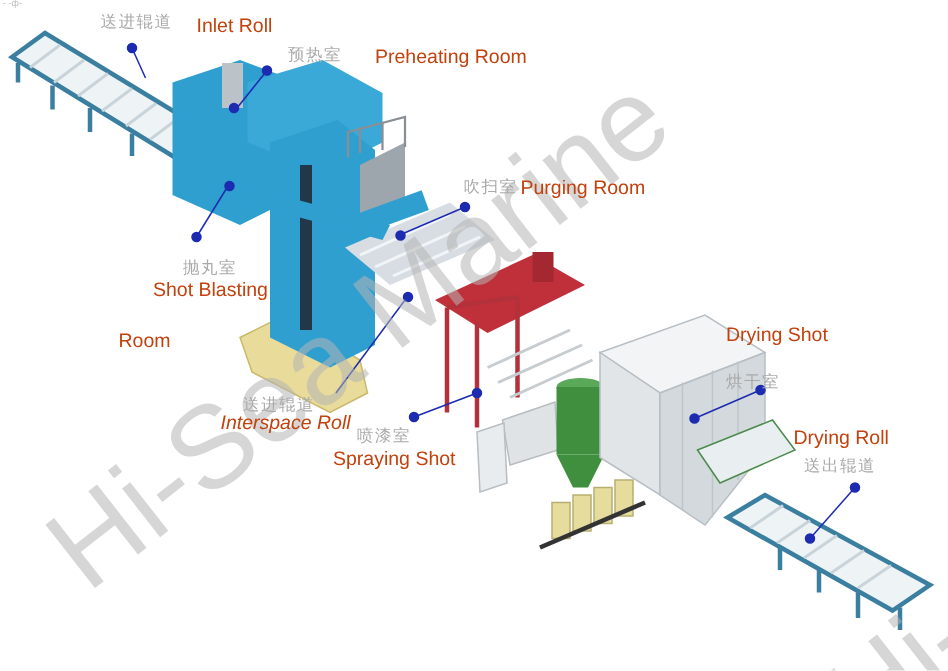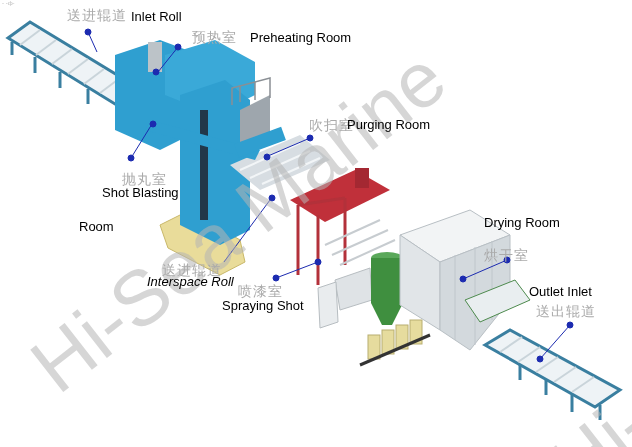--- a/index.html
+++ b/index.html
@@ -1,19 +1,19 @@
 <!DOCTYPE html>
 <html><head>
 <meta charset="utf-8">
 <style>
   html, body { margin:0; padding:0; background:#fff; }
   body { width:632px; height:447px; position:relative; overflow:hidden; font-family:"Liberation Sans", sans-serif; }
   .stage { position:absolute; left:0; top:0; width:632px; height:447px; }
-  .label-en { position:absolute; font-size:13px; color:#000000; white-space:nowrap; font-family:"Liberation Sans", sans-serif; }
-  .label-cn { position:absolute; font-size:14px; color:#aaa; white-space:nowrap; font-family:Liberation Sans, sans-serif; letter-spacing:1px; }
+  .label-en { position:absolute; font-size:13px; color:#c2410c; white-space:nowrap; font-family:"Liberation Sans", sans-serif; }
+  .label-cn { position:absolute; font-size:11px; color:#aaa; white-space:nowrap; font-family:Liberation Sans, sans-serif; letter-spacing:1px; }
   .watermark { position:absolute; font-family:"Liberation Sans", sans-serif; font-size:78px; color:rgba(180,180,180,0.55); white-space:nowrap; transform-origin:left bottom; }
   .corner { position:absolute; left:2px; top:0px; font-size:6px; color:#bbb; }
 </style>
 </head>
 <body>
 
 <div class="stage">
 <svg width="632" height="447" viewBox="0 0 632 447" style="position:absolute;left:0;top:0">
 
   <g>
@@ -168,20 +168,20 @@
 </div>
 <div>
   <span class="label-cn" style="left:162px;top:262px;">送进辊道</span>
   <span class="label-en" style="left:147px;top:274px;font-style:italic;">Interspace Roll</span>
 </div>
 <div>
   <span class="label-cn" style="left:238px;top:283px;">喷漆室</span>
   <span class="label-en" style="left:222px;top:298px;">Spraying Shot</span>
 </div>
 <div>
-  <span class="label-en" style="left:484px;top:215px;">Drying Room</span>
+  <span class="label-en" style="left:484px;top:215px;">Drying Shot</span>
   <span class="label-cn" style="left:484px;top:235px;margin-top:12px;">烘干室</span>
 </div>
 <div>
-  <span class="label-en" style="left:529px;top:284px;">Outlet Inlet</span>
+  <span class="label-en" style="left:529px;top:284px;">Drying Roll</span>
   <span class="label-cn" style="left:536px;top:303px;">送出辊道</span>
 </div>
 </div>
 
 </body></html>

